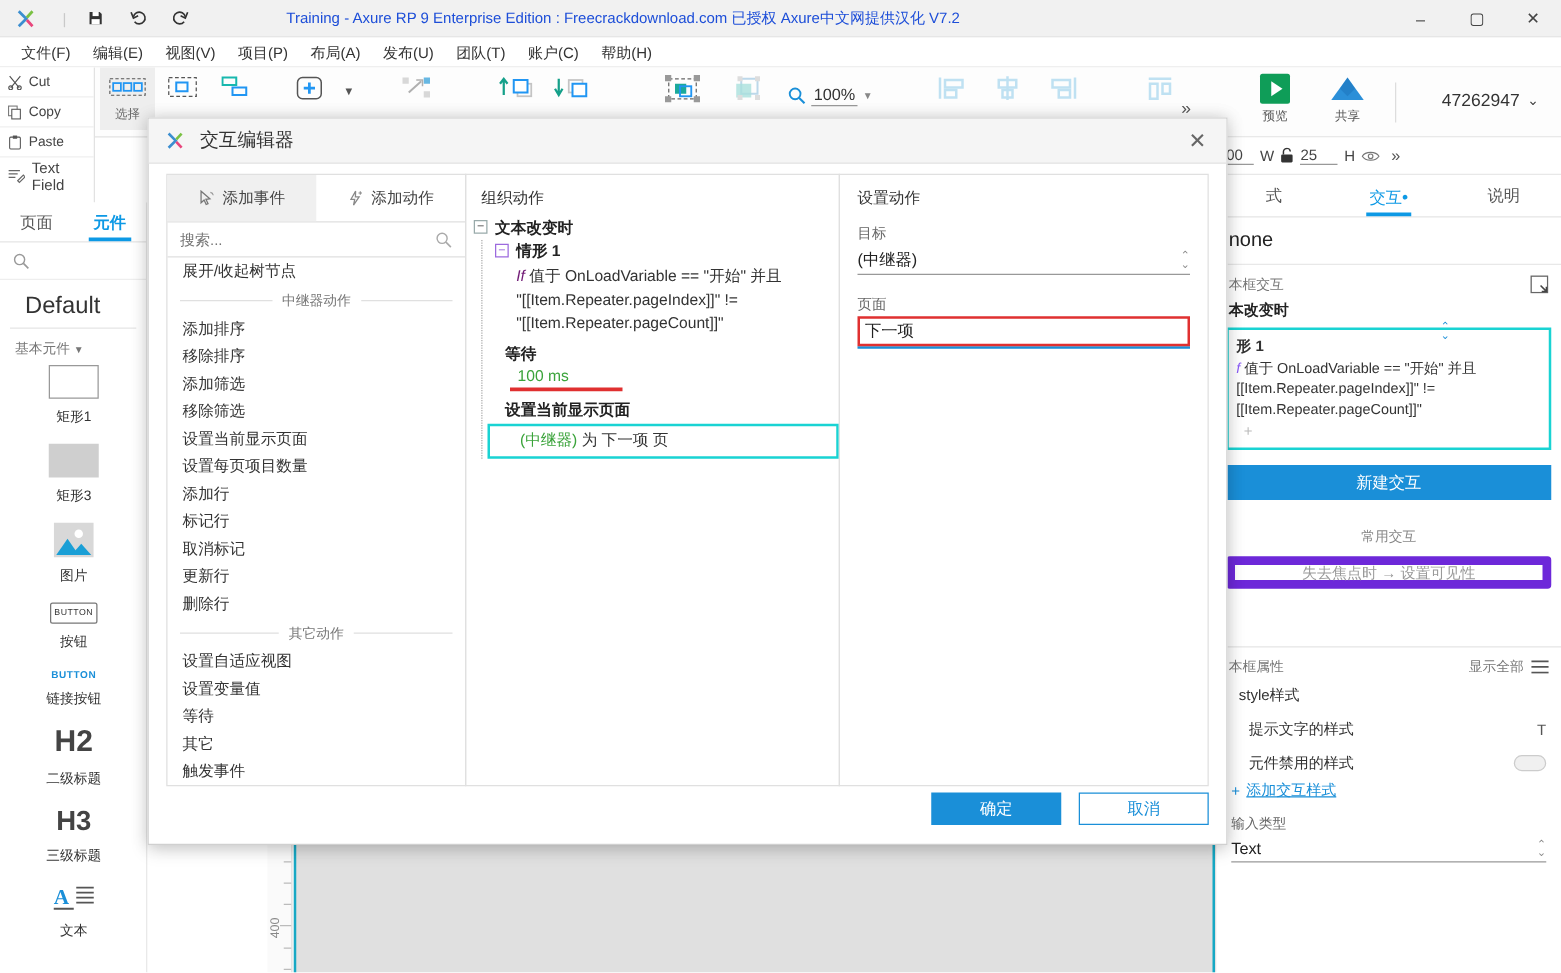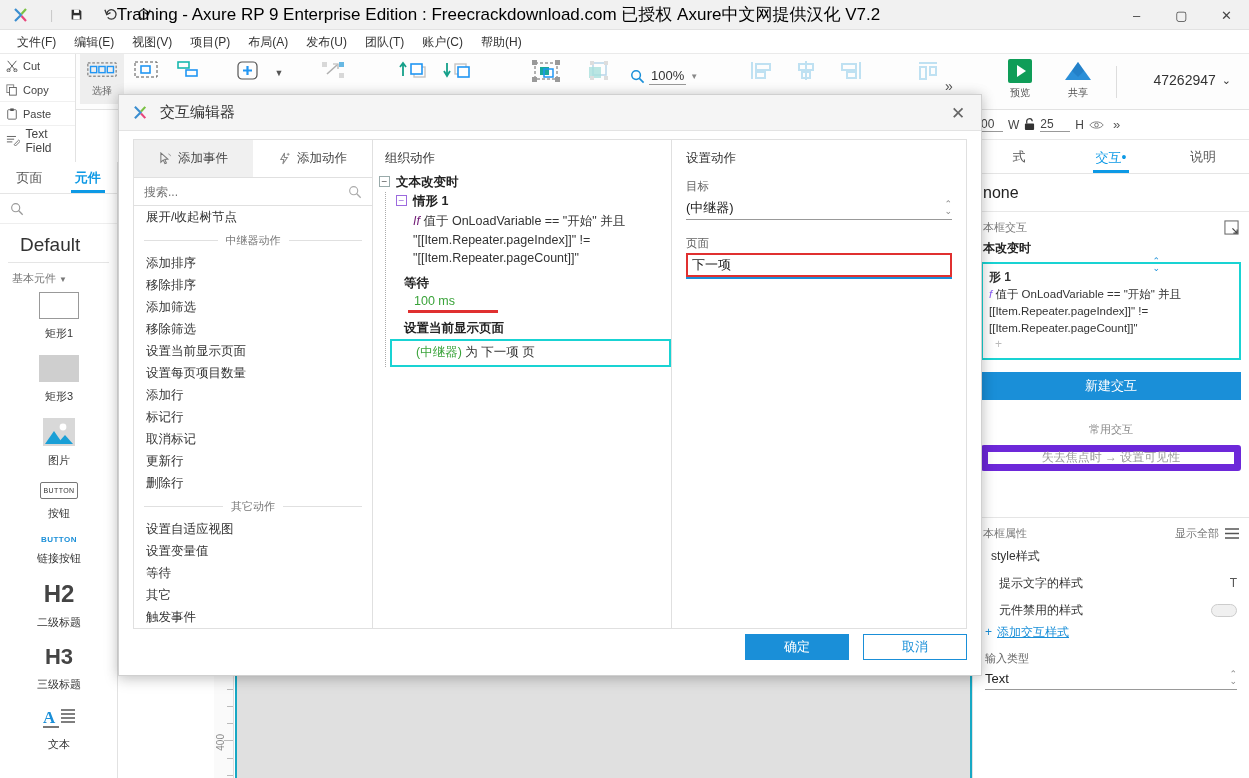--- a/index.html
+++ b/index.html
@@ -14,21 +14,21 @@
   }
   
   .titlebar {
     position: absolute; top: 0; left: 0; width: 1249px; height: 30px;
     background: #f1f1f1; border-bottom: 1px solid #e2e2e2;
     display: flex; align-items: center;
   }
   .tb-logo { width: 44px; display: flex; justify-content: center; align-items: center; }
   .tb-sep { color: #c9c9c9; margin: 0 6px; }
   .tb-icon { width: 34px; height: 30px; display: flex; justify-content: center; align-items: center; color: #333; font-size: 14px; }
-  .tb-title { position: absolute; left: 0; width: 997px; text-align: center; font-size: 17px; color: #000000; pointer-events: none; }
+  .tb-title { position: absolute; left: 0; width: 997px; text-align: center; font-size: 12px; color: #1d4ed8; pointer-events: none; }
   .tb-win { position: absolute; right: 0; top: 0; display: flex; height: 30px; }
   .tb-win div { width: 45px; height: 30px; display: flex; align-items: center; justify-content: center; font-size: 13px; color: #444; }
   
   .menubar {
     position: absolute; top: 30px; left: 0; width: 1249px; height: 24px;
     background: #ffffff; display: flex; align-items: center; padding-left: 8px;
     border-bottom: 1px solid #eaeaea;
   }
   .menubar span { padding: 0 9px; font-size: 12px; color: #333; line-height: 24px; }
   

